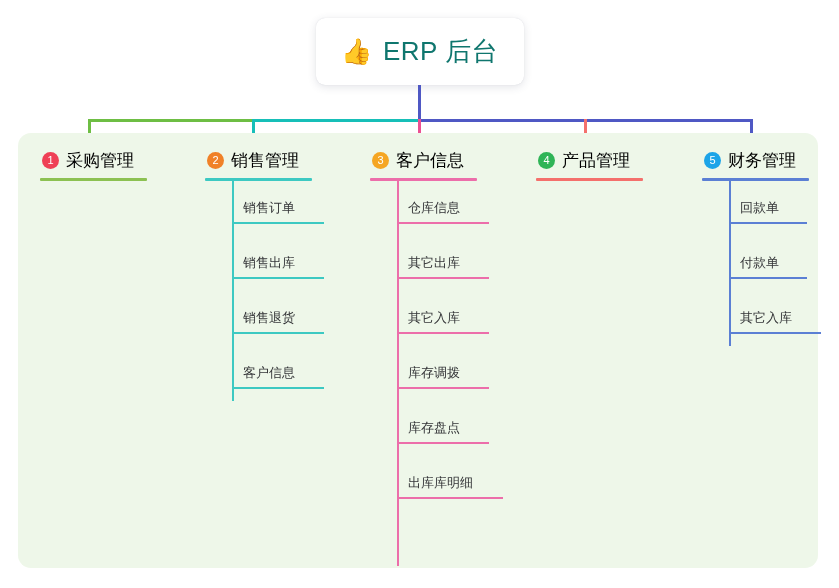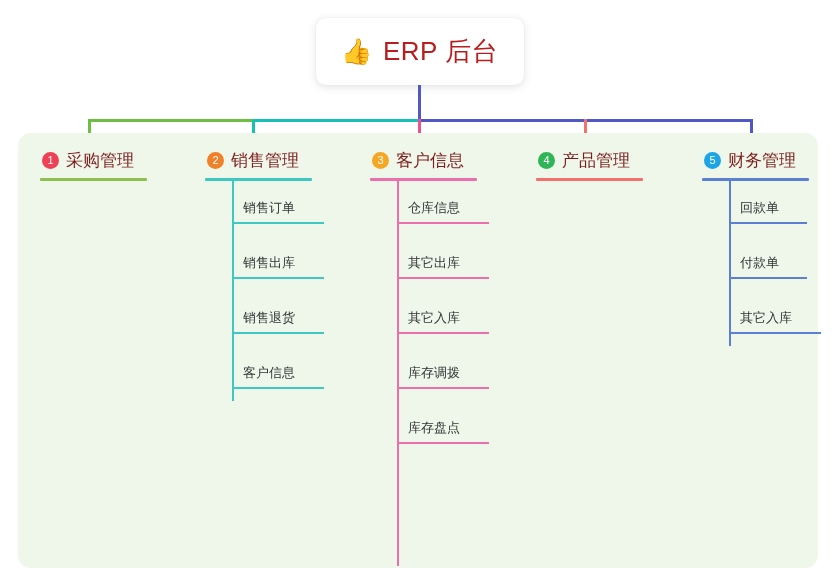--- a/index.html
+++ b/index.html
@@ -36,21 +36,21 @@
     justify-content: center;
     gap: 10px;
     box-sizing: border-box;
   }
   .root-emoji {
     font-size: 25px;
     line-height: 1;
   }
   .root-title {
     font-size: 26px;
-    color: #b91c1c;
+    color: #0f766e;
     letter-spacing: 0.5px;
     white-space: nowrap;
   }
 
   
   .conn {
     position: absolute;
   }
   .conn-v { width: 3px; }
   .conn-h { height: 3px; }
@@ -84,21 +84,21 @@
     border-radius: 50%;
     color: #ffffff;
     font-size: 11px;
     line-height: 17px;
     text-align: center;
     font-weight: normal;
     flex: 0 0 auto;
   }
   .col-title {
     font-size: 17px;
-    color: #7f1d1d;
+    color: #000000;
     white-space: nowrap;
   }
   .col-rule {
     height: 3px;
     border-radius: 1px;
     margin-top: 5px;
   }
   .col-body {
     position: relative;
     padding-top: 0;
@@ -206,20 +206,24 @@
               <div class="item-rule" style="width: 92px; background: rgb(236, 110, 170);"></div>
             </div>
             <div class="item">
               <span class="item-label">库存调拨</span>
               <div class="item-rule" style="width: 92px; background: rgb(236, 110, 170);"></div>
             </div>
             <div class="item">
               <span class="item-label">库存盘点</span>
               <div class="item-rule" style="width: 92px; background: rgb(236, 110, 170);"></div>
             </div>
+            <div class="item">
+              <span class="item-label">出库库明细</span>
+              <div class="item-rule" style="width: 106px; background: rgb(236, 110, 170);"></div>
+            </div>
           </div>
         </div>
         <div class="column" style="left: 518px; top: 14px;">
           <div class="col-header">
             <span class="badge" style="background: rgb(47, 180, 87);">4</span>
             <span class="col-title">产品管理</span>
           </div>
           <div class="col-rule" style="width: 107px; background: rgb(244, 112, 108);"></div>
         </div>
         <div class="column" style="left: 684px; top: 14px;">

